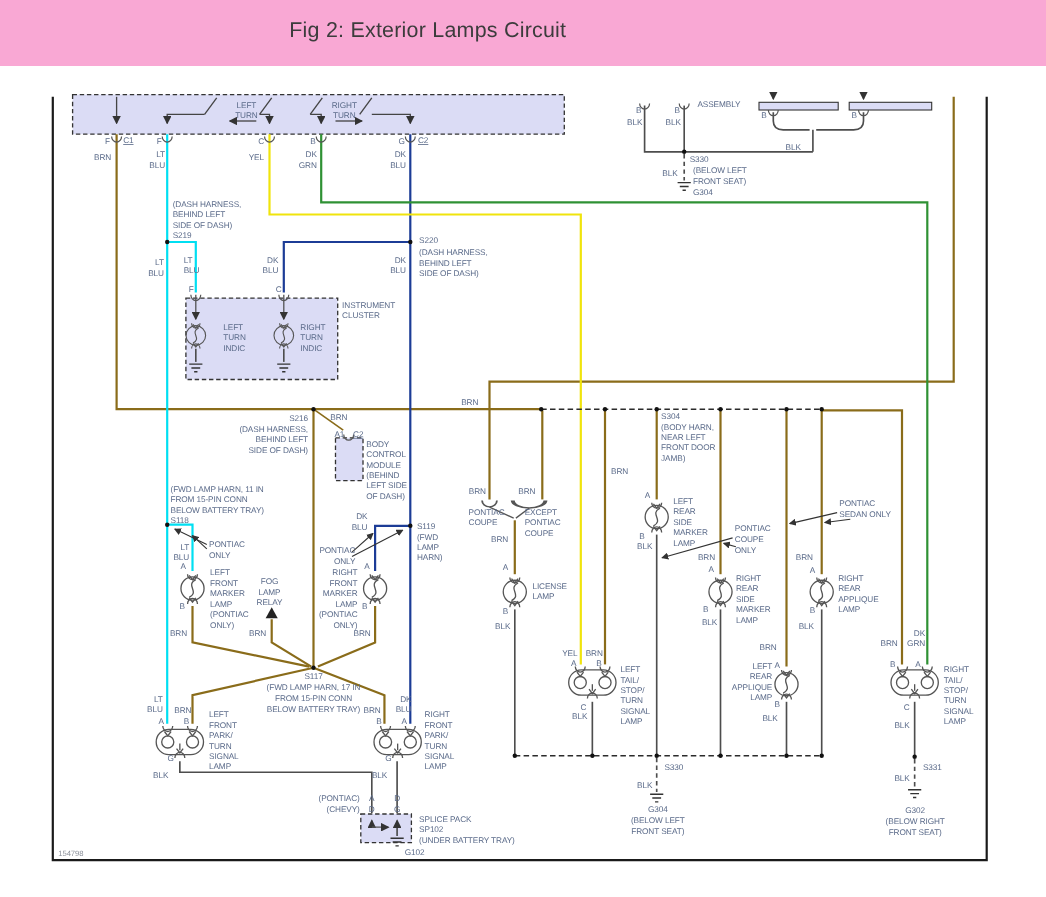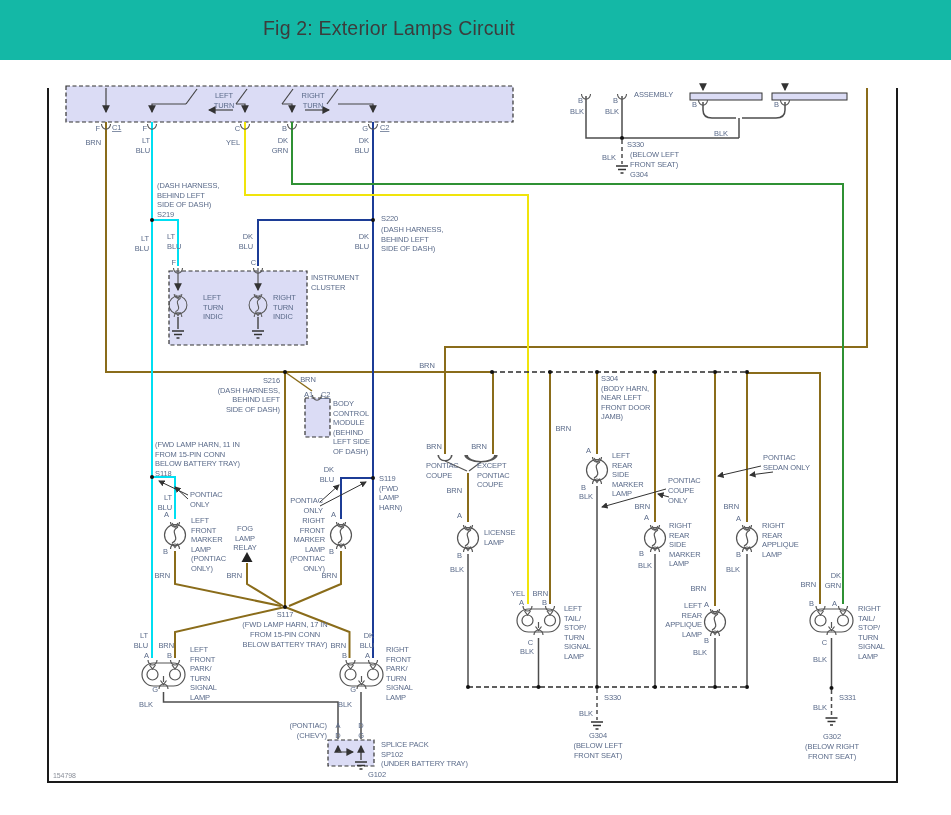--- a/index.html
+++ b/index.html
@@ -8,21 +8,21 @@
   .hdr{position:absolute;left:0;top:0;width:951px;height:60px;background:#d2d2d2;}
   .hdr .title{position:absolute;left:263px;top:17px;font-size:19.5px;color:#3c3c3c;
               letter-spacing:.2px;}
   svg{position:absolute;left:0;top:0;}
   svg text{font-family:"Liberation Sans",sans-serif;letter-spacing:-0.1px;}
 </style>
 </head>
 <body>
 
 <div class="stage">
-  <div class="hdr" style="background: #14b8a6;">
+  <div class="hdr" style="background: #f9a8d4;">
     <span class="title" style="color: rgb(60, 60, 60);">Fig 2: Exterior Lamps Circuit</span>
   </div>
 
   <svg width="951" height="815" viewBox="0 0 951 815">
     <defs>
       <marker id="ah" viewBox="0 0 10 10" refX="8.5" refY="5" markerWidth="6.5" markerHeight="6.5" orient="auto-start-reverse">
           <path d="M0,0 L10,5 L0,10 z" fill="#333"></path>
         </marker>
 
       <g id="lamp" fill="none" stroke="#555" stroke-width="1.2">

